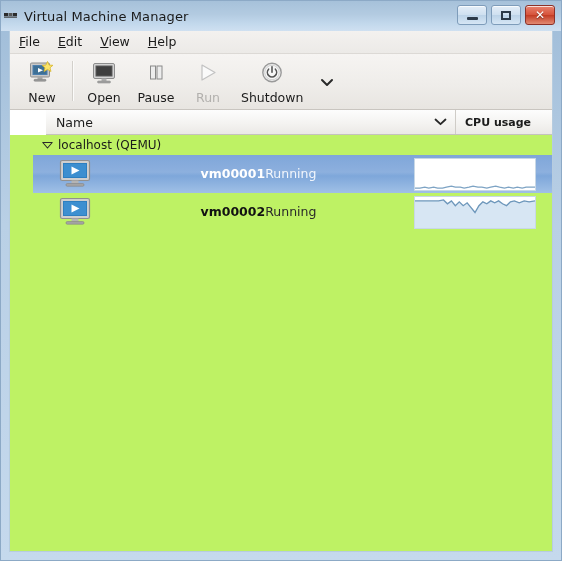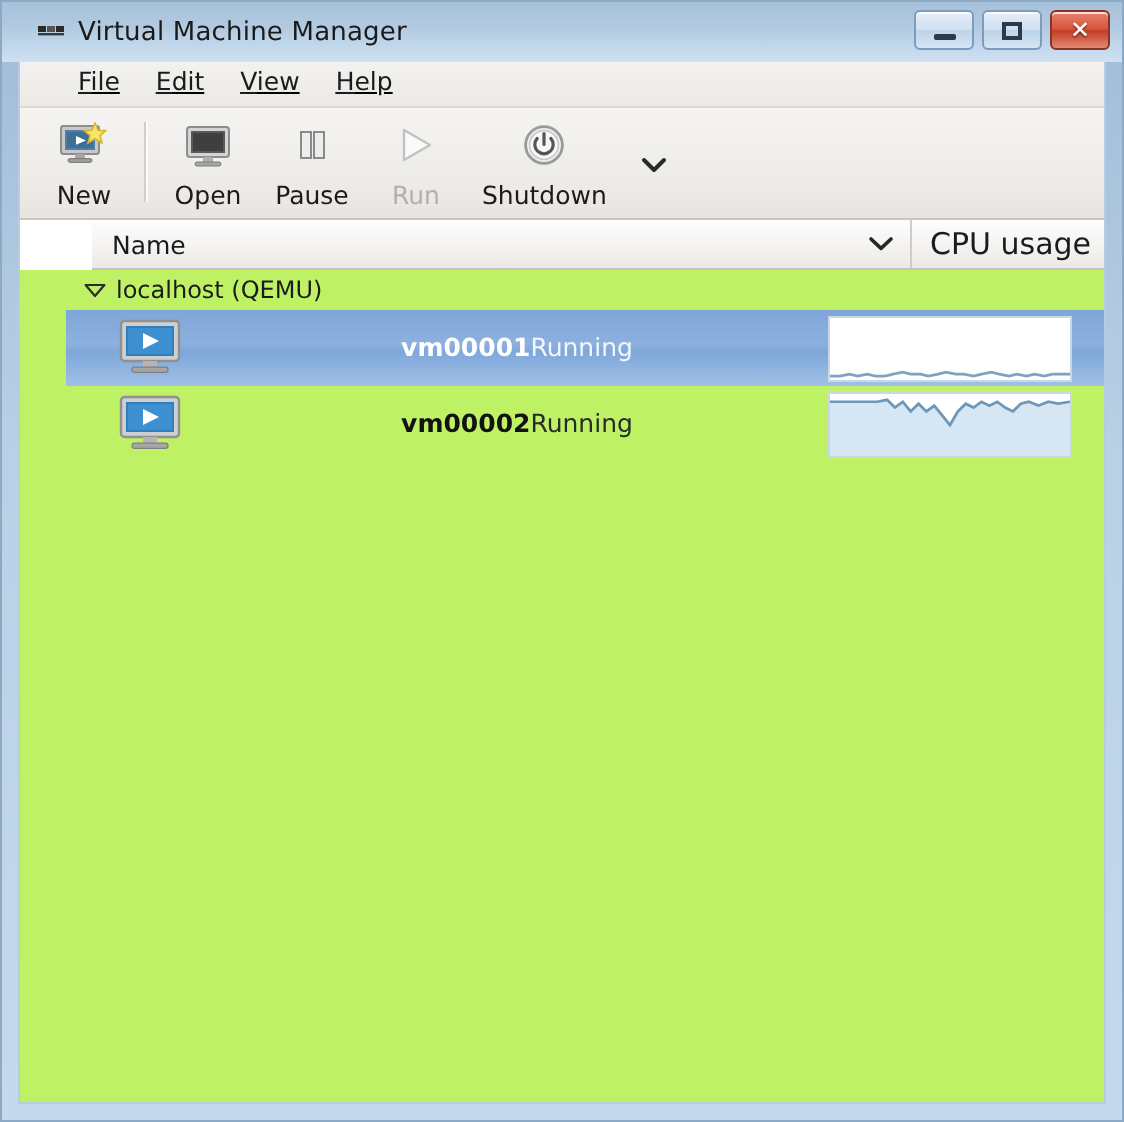--- a/index.html
+++ b/index.html
@@ -29,21 +29,21 @@
   }
 
   
   .titlebar {
     height: 30px;
     flex: 0 0 30px;
     position: relative;
     background: linear-gradient(to bottom, #a6c1da 0%, #b3cbe1 45%, #c2d8ec 75%, #cfe0f1 100%);
     display: flex;
     align-items: center;
-    padding-left: 17px;
+    padding-left: 2px;
     box-sizing: border-box;
   }
   .title-icon {
     width: 16px;
     height: 14px;
     margin-right: 5px;
     position: relative;
     flex: 0 0 16px;
   }
   .title-icon svg { display: block; }
@@ -108,24 +108,23 @@
     overflow: hidden;
   }
 
   
   .menubar {
     flex: 0 0 23px;
     height: 23px;
     background: linear-gradient(to bottom, #f3f1ef 0%, #eceae7 100%);
     border-bottom: 1px solid #dcd9d5;
     display: flex;
-    align-items: flex-start;
-    padding-left: 20px;
-    box-sizing: border-box;
-    text-decoration: underline;
+    align-items: center;
+    padding-left: 0;
+    box-sizing: border-box;
   }
   .menu-item {
     font-size: 12.5px;
     color: #1b1b1b;
     padding: 2px 9px 3px 9px;
     cursor: default;
     white-space: nowrap;
   }
   .menu-item u { text-decoration: underline; }
 
@@ -215,22 +214,23 @@
     display: flex;
   }
   .col-cpu {
     flex: 1 1 auto;
     display: flex;
     align-items: center;
     padding-left: 9px;
     box-sizing: border-box;
   }
   .col-cpu .label {
-    font-size: 15px;
+    font-size: 11px;
     color: #1b1b1b;
+    font-weight: bold;
   }
 
   
   .listarea {
     flex: 1 1 auto;
     background: #bef264;
     overflow: hidden;
     position: relative;
     padding-left: 23px;
   }

